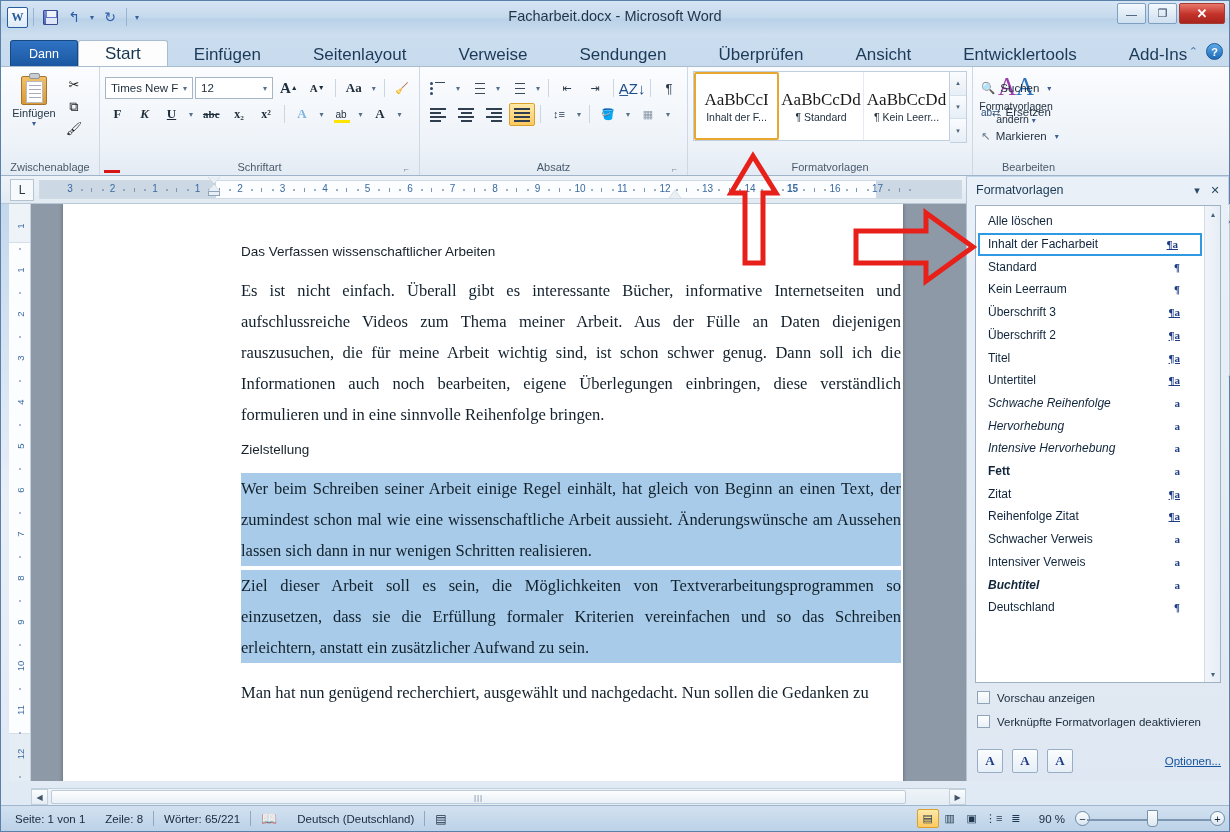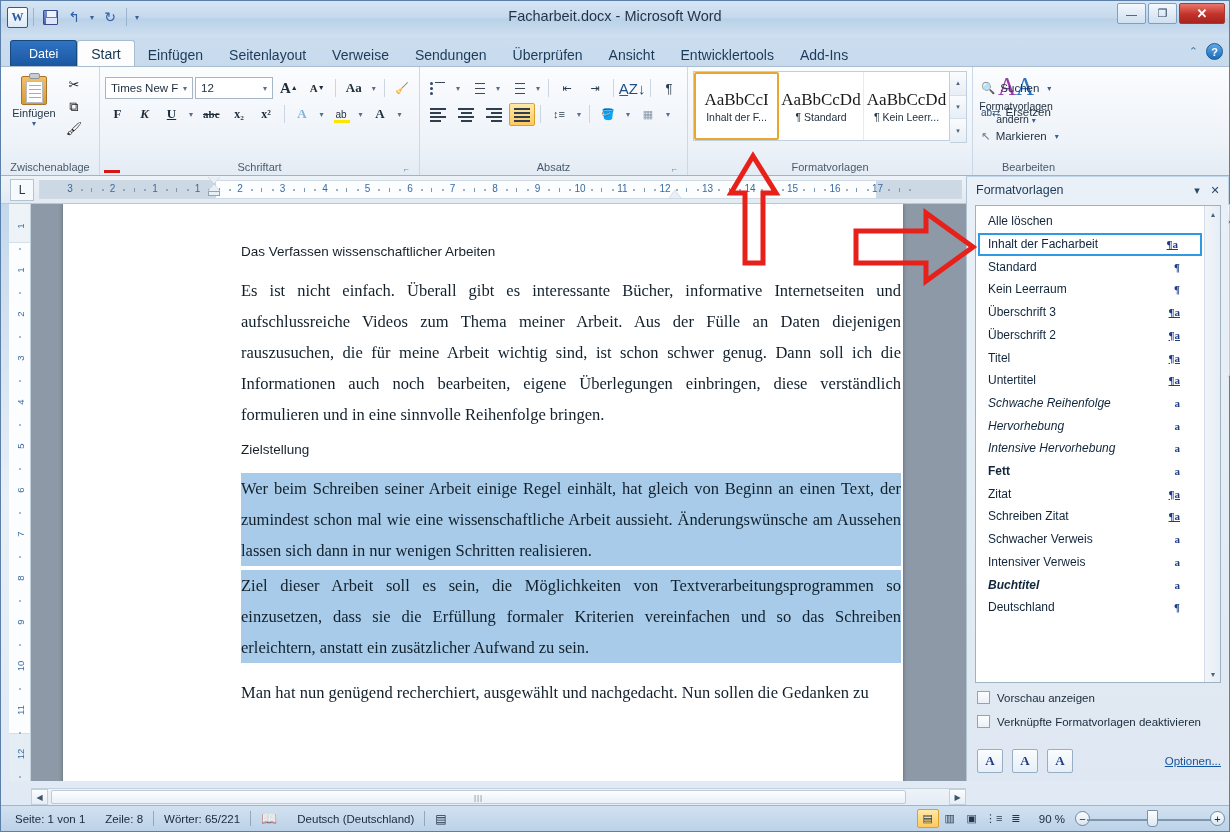--- a/index.html
+++ b/index.html
@@ -47,22 +47,22 @@
       background:linear-gradient(180deg,#f3f8fd,#cfe0f0);
       display:flex;align-items:center;justify-content:center;font-size:11px;color:#26405c;}
   .wb.close{width:46px;border:1px solid #a23b33;
       background:linear-gradient(180deg,#e8776a,#c2322a 55%,#a8241d);color:#fff;font-weight:bold;font-size:13px;}
   
   .tabstrip{
     position:absolute;left:0;top:36px;width:1228px;height:30px;
     display:flex;align-items:flex-end;padding-left:9px;
   }
   .tab{
-    height:25px;padding:0 13px;display:flex;align-items:center;
-    font-size:14px;color:#1c3a57;border-radius:3px 3px 0 0;
+    height:25px;padding:0 26px;display:flex;align-items:center;
+    font-size:17px;color:#1c3a57;border-radius:3px 3px 0 0;
   }
   .tab.file{
     background:linear-gradient(180deg,#2f73c4,#1a569f);color:#fff;height:27px;
     border:1px solid #17497f;border-bottom:none;padding:0 18px;font-size:12.5px;
   }
   .tab.active{
     background:#fdfdfe;border:1px solid #a9bcd0;border-bottom:1px solid #fdfdfe;
     height:27px;color:#16364f;
   }
   .helpzone{position:absolute;right:6px;top:6px;display:flex;align-items:center;gap:8px;}
@@ -262,21 +262,21 @@
     </div>
     <div class="title-text">Facharbeit.docx - Microsoft Word</div>
     <div class="winbtns">
       <div class="wb">—</div>
       <div class="wb">❐</div>
       <div class="wb close">✕</div>
     </div>
   </div>
 
   <div class="tabstrip">
-    <div class="tab file">Datei</div>
+    <div class="tab file">Dann</div>
     <div class="tab active">Start</div>
     <div class="tab">Einfügen</div>
     <div class="tab">Seitenlayout</div>
     <div class="tab">Verweise</div>
     <div class="tab">Sendungen</div>
     <div class="tab">Überprüfen</div>
     <div class="tab">Ansicht</div>
     <div class="tab">Entwicklertools</div>
     <div class="tab">Add-Ins</div>
     <div class="helpzone">
@@ -590,21 +590,21 @@
         <div class="rtick" style="left: 646.25px;"></div>
         <div class="rdot" style="left: 656.875px;"></div>
         <div class="rnum" style="left: 667.5px;">13</div>
         <div class="rdot" style="left: 678.125px;"></div>
         <div class="rtick" style="left: 688.75px;"></div>
         <div class="rdot" style="left: 699.375px;"></div>
         <div class="rnum" style="left: 710px;">14</div>
         <div class="rdot" style="left: 720.625px;"></div>
         <div class="rtick" style="left: 731.25px;"></div>
         <div class="rdot" style="left: 741.875px;"></div>
-        <div class="rnum" style="left: 752.5px;">15</div>
+        <div class="rnum" style="left: 752.5px; font-weight: bold;">15</div>
         <div class="rdot" style="left: 763.125px;"></div>
         <div class="rtick" style="left: 773.75px;"></div>
         <div class="rdot" style="left: 784.375px;"></div>
         <div class="rnum" style="left: 795px;">16</div>
         <div class="rdot" style="left: 805.625px;"></div>
         <div class="rtick" style="left: 816.25px;"></div>
         <div class="rdot" style="left: 826.875px;"></div>
         <div class="rnum" style="left: 837.5px;">17</div>
         <div class="rdot" style="left: 848.125px;"></div>
         <div class="rtick" style="left: 858.75px;"></div>
@@ -733,21 +733,21 @@
         </div>
         <div class="srow" style="top: 253.7px; position: absolute; left: 2px; right: 18px;">
           <span style="font-weight: bold;">Fett</span>
           <span class="smark">a</span>
         </div>
         <div class="srow" style="top: 276.4px; position: absolute; left: 2px; right: 18px;">
           <span>Zitat</span>
           <span class="smark pa">¶a</span>
         </div>
         <div class="srow" style="top: 299.1px; position: absolute; left: 2px; right: 18px;">
-          <span>Schreiben Zitat</span>
+          <span>Reihenfolge Zitat</span>
           <span class="smark pa">¶a</span>
         </div>
         <div class="srow" style="top: 321.8px; position: absolute; left: 2px; right: 18px;">
           <span>Schwacher Verweis</span>
           <span class="smark">a</span>
         </div>
         <div class="srow" style="top: 344.5px; position: absolute; left: 2px; right: 18px;">
           <span>Intensiver Verweis</span>
           <span class="smark">a</span>
         </div>

